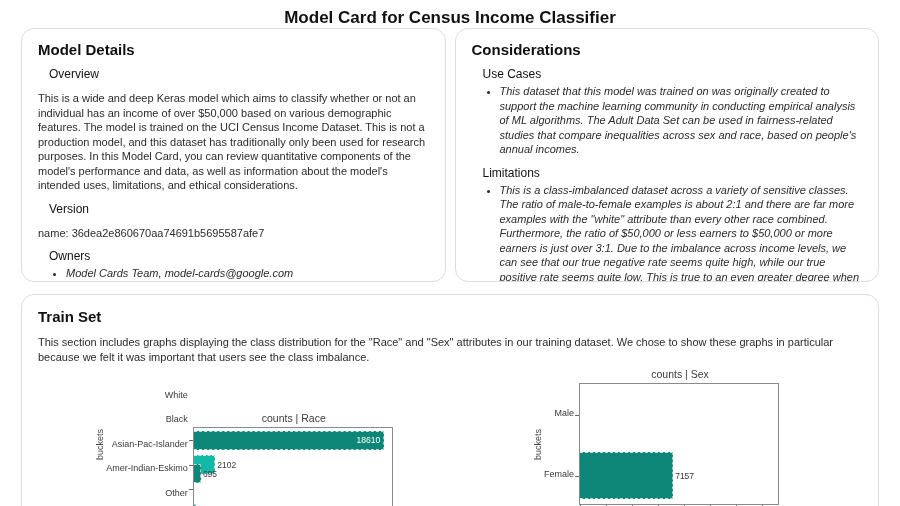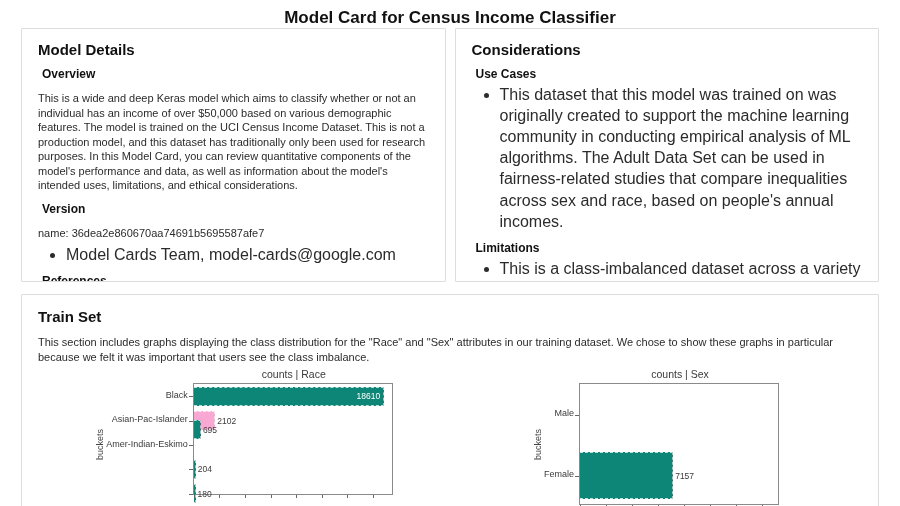--- a/index.html
+++ b/index.html
@@ -11,29 +11,29 @@
     color:#212121;
   }
   .page-title {
     margin:0; padding:8px 0 0; height:28px;
     text-align:center; font-size:17px; font-weight:bold; color:#111;
   }
   .cards-row {
     display:flex; gap:9px; margin:0 21px;
   }
   .card {
-    background:#fff; border:1px solid #ddd; border-radius:1px;
+    background:#fff; border:1px solid #ddd; border-radius:13px;
     padding:12px 16px 10px;
   }
   .cards-row .card { flex:1 1 0; height:254px; overflow:hidden; }
   .card h2 { margin:0 0 8px; font-size:15px; font-weight:bold; color:#111; }
-  .card h3 { margin:9px 4px 3px; font-size:12px; font-weight:bold; color:#111; }
+  .card h3 { margin:9px 11px 3px; font-size:12px; font-weight:normal; color:#111; }
   .card p  { margin:10px 0 4px; font-size:11px; line-height:1.32; color:#2b2b2b; }
   .card ul { margin:2px 0 4px; padding-left:28px; }
-  .card li { font-size:16px; line-height:1.32; color:#2b2b2b; margin:0 0 2px; }
+  .card li { font-size:11px; line-height:1.32; color:#2b2b2b; margin:0 0 2px;font-style:italic; }
   .bottom-card { margin:12px 21px 0; height:240px; padding-top:13px; }
   .charts-row { display:flex; margin-top:2px; }
   .chart-half { flex:1 1 0; display:flex; justify-content:center; }
 
   
   .chart-figure { display:block; }
   .fig-grid { display:flex; align-items:flex-start; }
   .fig-ylabel {
     width:13px; display:flex; align-items:center; justify-content:center;
     writing-mode:vertical-rl; transform:rotate(180deg);
@@ -70,20 +70,21 @@
 <h1 class="page-title">Model Card for Census Income Classifier</h1>
 
 <div class="cards-row">
 
   <div class="card">
     <h2>Model Details</h2>
     <h3>Overview</h3>
     <p>This is a wide and deep Keras model which aims to classify whether or not an individual has an income of over $50,000 based on various demographic features. The model is trained on the UCI Census Income Dataset. This is not a production model, and this dataset has traditionally only been used for research purposes. In this Model Card, you can review quantitative components of the model's performance and data, as well as information about the model's intended uses, limitations, and ethical considerations.</p>
     <h3>Version</h3>
     <p>name: 36dea2e860670aa74691b5695587afe7</p>
+    <h3>Owners</h3>
     <ul>
       <li>Model Cards Team, model-cards@google.com</li>
     </ul>
     <h3>References</h3>
 
   </div>
 
   <div class="card">
     <h2>Considerations</h2>
     <h3>Use Cases</h3>
@@ -101,33 +102,35 @@
 
 <div class="card bottom-card">
   <h2>Train Set</h2>
   <p>This section includes graphs displaying the class distribution for the "Race" and "Sex" attributes in our training dataset. We chose to show these graphs in particular because we felt it was important that users see the class imbalance.</p>
   <div class="charts-row">
     <div class="chart-half">
       <div class="chart-figure">
           <div class="fig-grid">
             <div class="fig-ylabel" style="height: 122px; margin-top: 15px;">buckets</div>
             <div class="fig-cats" style="margin-top: 15px;">
+              <div class="fig-cat" style="height: 24.4px; line-height: 24.4px;">White</div>
               <div class="fig-cat" style="height: 24.4px; line-height: 24.4px;">Black</div>
               <div class="fig-cat" style="height: 24.4px; line-height: 24.4px;">Asian-Pac-Islander</div>
               <div class="fig-cat" style="height: 24.4px; line-height: 24.4px; text-align: center;">Amer-Indian-Eskimo</div>
+              <div class="fig-cat" style="height: 24.4px; line-height: 24.4px;">Other</div>
             </div>
             <div class="fig-main">
-              <div class="fig-title" style="width: 202px;">counts | Race</div>
+              <div class="fig-title" style="width: 202px; margin-top: 44px;">counts | Race</div>
               <div class="fig-plot" style="width: 200px; height: 112px; padding-left: 47px;">
                 <div class="fig-ytick" style="top: 12.2px;"></div>
                 <div class="fig-bar" style="top: 2.684px; width: 190.481px; height: 19.032px; background: rgb(14, 134, 119);">
                   <span class="fig-val inside" style="top: 50%; transform: translateY(-50%);">18610</span>
                 </div>
                 <div class="fig-ytick" style="top: 36.6px;"></div>
-                <div class="fig-bar" style="top: 27.084px; width: 21.5148px; height: 19.032px; background: #f9a8d4;">
+                <div class="fig-bar" style="top: 27.084px; width: 21.5148px; height: 19.032px; background: #14b8a6;">
                   <span class="fig-val outside" style="top: 50%; transform: translateY(-50%);">2102</span>
                 </div>
                 <div class="fig-ytick" style="top: 61px;"></div>
                 <div class="fig-bar" style="top: 36px; width: 7.11361px; height: 19.032px; background: rgb(14, 134, 119);">
                   <span class="fig-val outside" style="top: 50%; transform: translateY(-50%);">695</span>
                 </div>
                 <div class="fig-ytick" style="top: 85.4px;"></div>
                 <div class="fig-bar" style="top: 75.884px; width: 2.08802px; height: 19.032px; background: rgb(14, 134, 119); text-align: center;">
                   <span class="fig-val outside" style="top: 50%; transform: translateY(-50%);">204</span>
                 </div>

